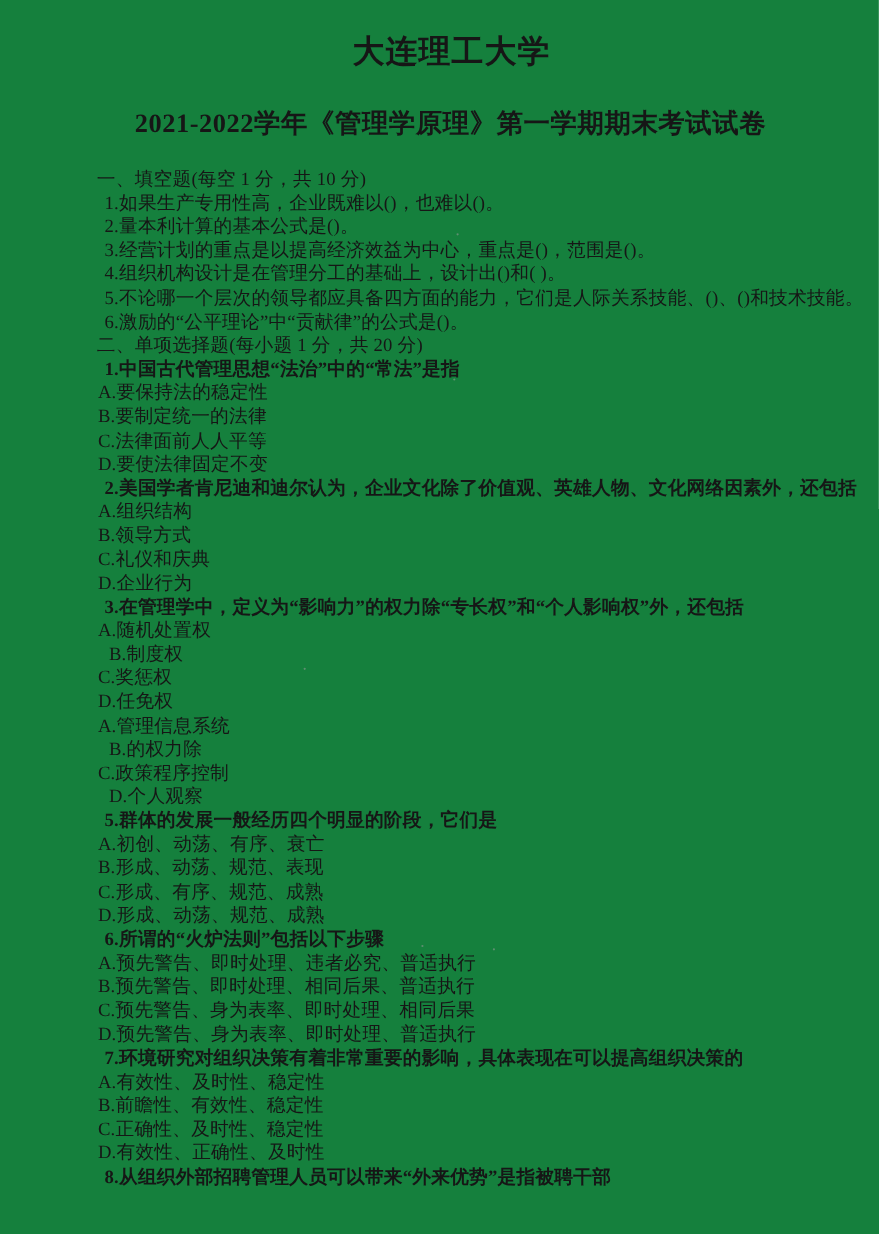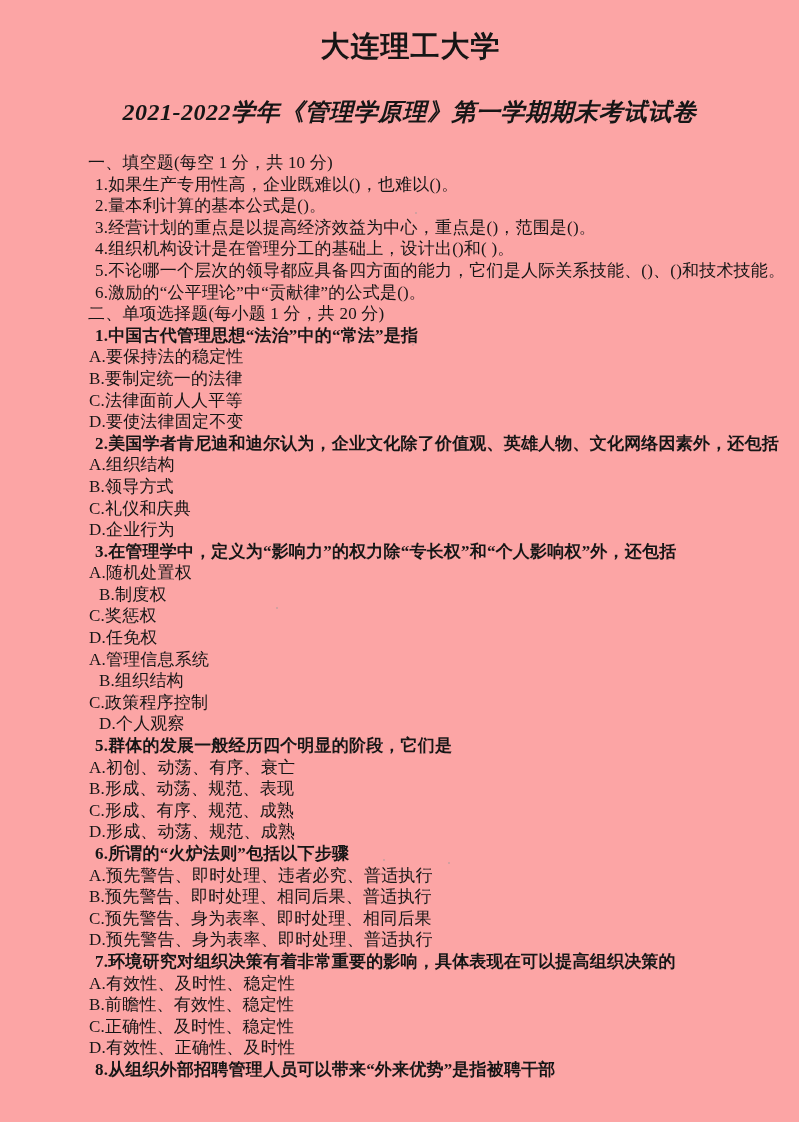--- a/index.html
+++ b/index.html
@@ -1,21 +1,21 @@
 <!DOCTYPE html>
 <html><head>
 <meta charset="utf-8">
 <style>
   html, body { margin: 0; padding: 0; background: #e8e8e8; }
   .page {
     position: relative;
     width: 799px;
     height: 1122px;
     margin: 0 auto;
-    background: #fca5a5;
+    background: #15803d;
     overflow: hidden;
     color: #161616;
     font-family: "Liberation Serif", "DejaVu Serif", serif;
   }
   .uni-title {
     position: absolute;
     top: 27px;
     left: 0;
     width: 100%;
     padding-left: 22px;
@@ -31,21 +31,20 @@
     top: 96px;
     left: 0;
     width: 100%;
     padding-left: 20px;
     box-sizing: border-box;
     text-align: center;
     font-size: 24px;
     font-weight: bold;
     letter-spacing: 0.5px;
     margin: 0;
-    font-style: italic;
   }
   .body-text {
     position: absolute;
     top: 152px;
     left: 88px;
     right: 31px;
     font-size: 17px;
     line-height: 21.6px;
     letter-spacing: 0.2px;
   }
@@ -87,21 +86,21 @@
       <div class="line option">A.组织结构</div>
       <div class="line option">B.领导方式</div>
       <div class="line option">C.礼仪和庆典</div>
       <div class="line option">D.企业行为</div>
       <div class="line stem">3.在管理学中，定义为“影响力”的权力除“专长权”和“个人影响权”外，还包括</div>
       <div class="line option">A.随机处置权</div>
       <div class="line option indent">B.制度权</div>
       <div class="line option">C.奖惩权</div>
       <div class="line option">D.任免权</div>
       <div class="line option">A.管理信息系统</div>
-      <div class="line option indent">B.组织结构</div>
+      <div class="line option indent">B.的权力除</div>
       <div class="line option">C.政策程序控制</div>
       <div class="line option indent">D.个人观察</div>
       <div class="line stem">5.群体的发展一般经历四个明显的阶段，它们是</div>
       <div class="line option">A.初创、动荡、有序、衰亡</div>
       <div class="line option">B.形成、动荡、规范、表现</div>
       <div class="line option">C.形成、有序、规范、成熟</div>
       <div class="line option">D.形成、动荡、规范、成熟</div>
       <div class="line stem">6.所谓的“火炉法则”包括以下步骤</div>
       <div class="line option">A.预先警告、即时处理、违者必究、普适执行</div>
       <div class="line option">B.预先警告、即时处理、相同后果、普适执行</div>

